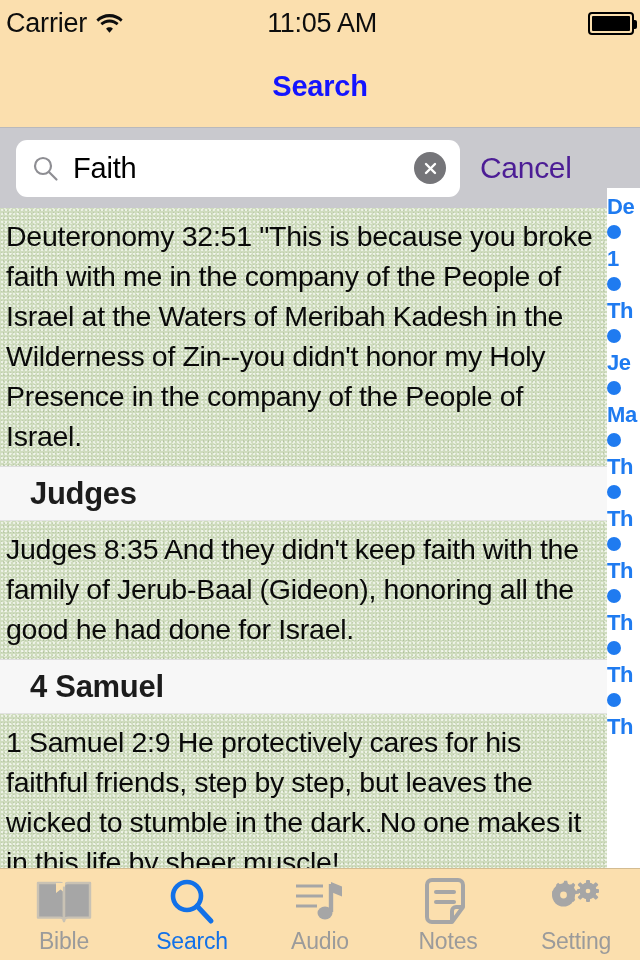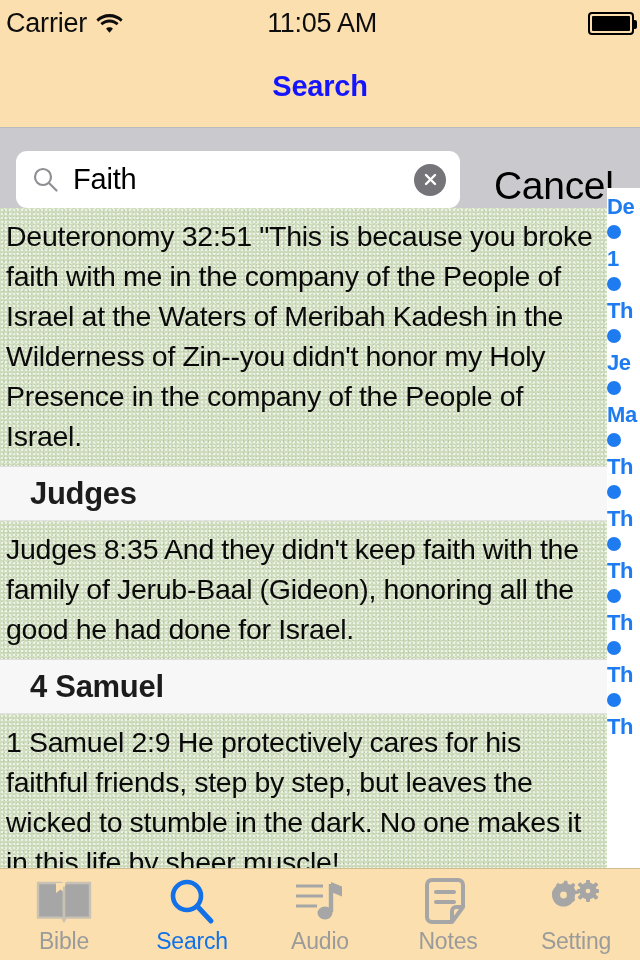--- a/index.html
+++ b/index.html
@@ -90,21 +90,21 @@
     color: #1414ff;
     font-weight: 600;
     letter-spacing: -0.2px;
   }
 
   
   .search-bar {
     height: 80px;
     background: #c9c9ce;
     display: flex;
-    align-items: flex-end;
+    align-items: center;
     padding: 0 16px;
     position: relative;
   }
   .search-field {
     flex: 0 0 auto;
     width: 444px;
     height: 57px;
     background: #ffffff;
     border-radius: 11px;
     display: flex;
@@ -129,23 +129,23 @@
     width: 32px; height: 32px;
     border-radius: 50%;
     background: #757579;
     flex: 0 0 auto;
     display: flex;
     align-items: center;
     justify-content: center;
   }
   .clear-btn svg { width: 17px; height: 17px; display: block; }
   .cancel-btn {
-    font-size: 39px;
-    color: #000000;
-    margin-left: 34px;
+    font-size: 30px;
+    color: #4c1d95;
+    margin-left: 20px;
     letter-spacing: -0.3px;
     white-space: nowrap;
   }
 
   
   .results {
     position: absolute;
     top: 208px;
     left: 0;
     width: 640px;

